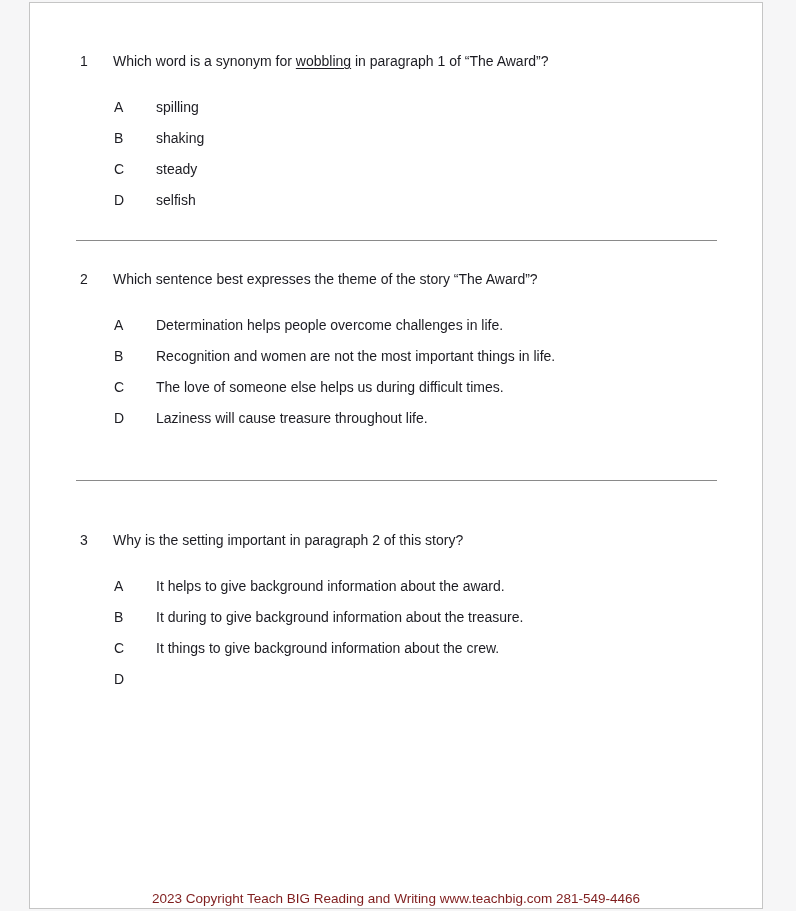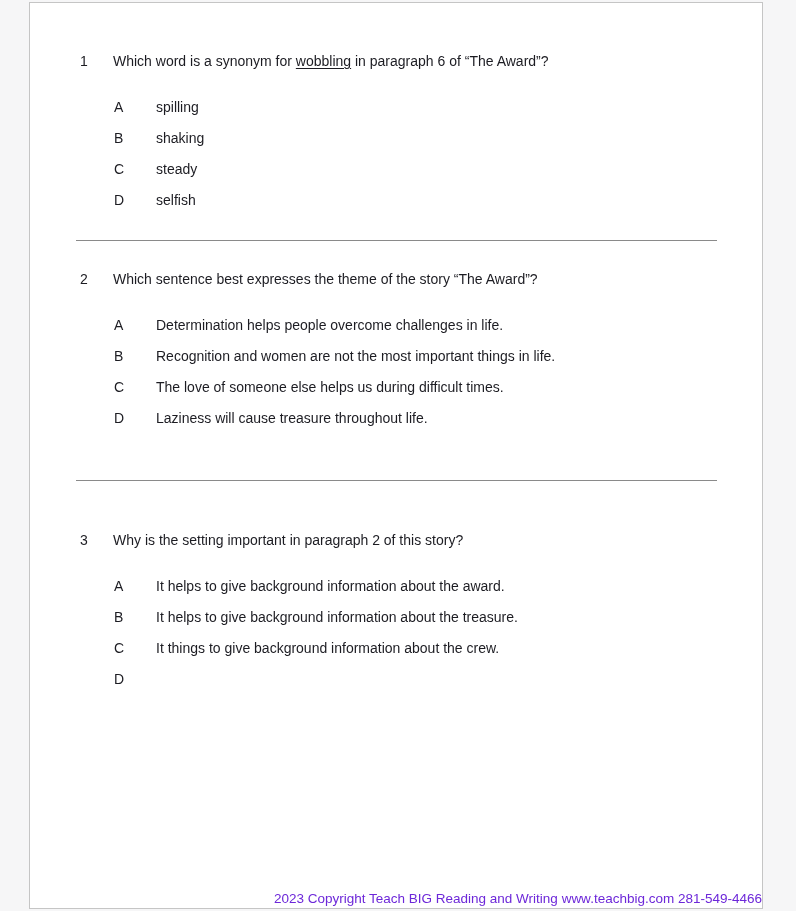--- a/index.html
+++ b/index.html
@@ -74,36 +74,36 @@
   .divider-1 { top: 237px; }
   .divider-2 { top: 477px; }
   .q1 { top: 50px; }
   .q2 { top: 268px; }
   .q3 { top: 529px; }
   .footer {
     position: absolute;
     top: 887px;
     left: 0;
     right: 0;
-    text-align: right;
+    text-align: center;
     font-size: 13.5px;
     line-height: 17px;
-    color: #6d28d9;
+    color: #7f1d1d;
   }
 </style>
 </head>
 <body>
 
 <div class="viewport">
   <div class="page">
 
     <div class="question q1">
       <div class="q-row">
         <span class="q-num">1</span>
-        <span class="q-text"><span>Which word is a synonym for </span><span class="u-word">wobbling</span><span> in paragraph 6 of “The Award”?</span></span>
+        <span class="q-text"><span>Which word is a synonym for </span><span class="u-word">wobbling</span><span> in paragraph 1 of “The Award”?</span></span>
       </div>
       <div class="opt-row">
         <span class="opt-letter">A</span>
         <span class="opt-text">spilling</span>
       </div>
       <div class="opt-row">
         <span class="opt-letter">B</span>
         <span class="opt-text">shaking</span>
       </div>
       <div class="opt-row">
@@ -147,21 +147,21 @@
       <div class="q-row">
         <span class="q-num">3</span>
         <span class="q-text"><span>Why is the setting important in paragraph 2 of this story?</span><span class="u-word"></span><span></span></span>
       </div>
       <div class="opt-row">
         <span class="opt-letter">A</span>
         <span class="opt-text">It helps to give background information about the award.</span>
       </div>
       <div class="opt-row">
         <span class="opt-letter">B</span>
-        <span class="opt-text">It helps to give background information about the treasure.</span>
+        <span class="opt-text">It during to give background information about the treasure.</span>
       </div>
       <div class="opt-row">
         <span class="opt-letter">C</span>
         <span class="opt-text">It things to give background information about the crew.</span>
       </div>
       <div class="opt-row">
         <span class="opt-letter">D</span>
       </div>
     </div>
 

